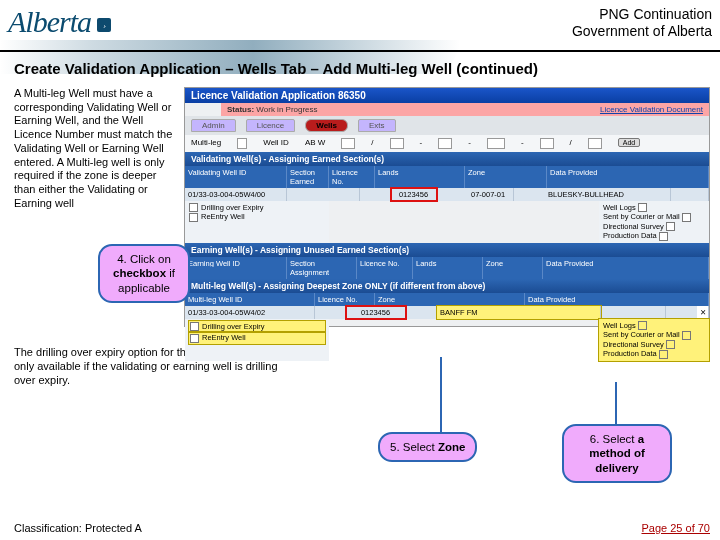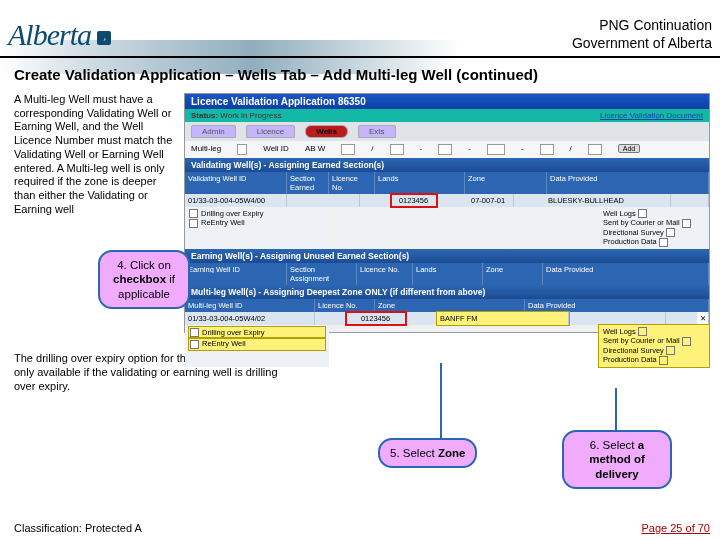--- a/index.html
+++ b/index.html
@@ -1,28 +1,28 @@
 <!DOCTYPE html>
 <html><head>
 <meta charset="utf-8">
 <style>
   * { box-sizing: border-box; margin: 0; padding: 0; }
   body { width: 720px; height: 540px; font-family: Arial, sans-serif; background: #fff; position: relative; overflow: hidden; }
-  .header { display: flex; align-items: flex-end; justify-content: space-between; height: 58px; border-bottom: 2px solid #000; padding: 6px 8px 4px 8px; }
+  .header { display: flex; align-items: center; justify-content: space-between; height: 52px; border-bottom: 2px solid #000; padding: 6px 8px 12px 8px; }
   .logo { font-family: Georgia, 'Times New Roman', serif; font-size: 30px; font-style: italic; color: #0b4b6f; letter-spacing: -1px; }
   .logo .chev { display:inline-block; width:14px; height:14px; background:#0d4a6e; color:#fff; font-size:9px; text-align:center; line-height:14px; vertical-align:middle; margin-left:6px; border-radius:2px;}
   .title-block { text-align: right; font-size: 14px; line-height: 1.25; padding-top: 2px;}
   .banner { position:absolute; left:0; top:40px; width:460px; height:34px; background:linear-gradient(90deg, rgba(11,75,111,0) 0%, rgba(11,75,111,0.2) 20%, rgba(11,75,111,0.45) 55%, rgba(11,75,111,0) 100%); z-index:-1; border-radius:0 0 40px 0;}
   .content { padding: 8px 10px 0 14px; position: relative; }
   .section-title { font-size: 15px; font-weight: bold; line-height: 1.25; margin-bottom: 8px;}
   .two-col { display:flex; gap:10px; }
   .left-text { width: 205px; font-size: 11px; line-height: 1.25; }
   .app-shot { flex:1; border:1px solid #999; background:#eef0f2; position:relative; height:240px; font-size:8px; }
   .app-title { background:linear-gradient(#1a55c9,#0a3fa3); color:#fff; padding:2px 6px; font-weight:bold; font-size:10px; }
-  .status-row { padding:2px 6px; font-size:8px; color:#333; display:flex; justify-content:space-between; background:#14b8a6;}
+  .status-row { padding:2px 6px; font-size:8px; color:#333; display:flex; justify-content:space-between; background:#fca5a5;margin-left:36px;}
   .tabs-row { display:flex; background:#e0e4e8; padding:3px 6px; gap:10px; font-size:8px; color:#555;}
   .tab { padding:1px 10px; border:1px solid #aaa; background:#c4b5fd; border-radius:2px 2px 0 0;}
   .tab.active { background:#b91c1c; color:#000; font-weight:bold;border-radius:6px;}
   .filter-row { padding:3px 6px; display:flex; gap:16px; align-items:flex-start; font-size:8px; background:#f4f6f8;}
   .mini-input { border:1px solid #999; background:#fff; height:11px; display:inline-block;}
   .mini-btn { border:1px solid #777; background:#ddd; font-size:7px; padding:0 4px; border-radius:2px;}
   .section-hdr { background:linear-gradient(#2c66b3,#1b4c93); color:#fff; font-size:8.5px; padding:2px 6px; font-weight:bold;}
   .col-hdr { background:#2c66b3; color:#fff; display:flex; font-size:7.5px;}
   .col-hdr span { padding:2px 3px; border-right:1px solid #5a88c7;}
   .data-row { display:flex; background:#dbe5ef; font-size:7.5px;gap:31px;}
@@ -125,21 +125,21 @@
       <div class="section-hdr">Multi-leg Well(s) - Assigning Deepest Zone ONLY (if different from above)</div>
       <div class="col-hdr">
         <span style="width:130px">Multi-leg Well ID</span>
         <span style="width:60px">Licence No.</span>
         <span style="width:150px">Zone</span>
         <span style="flex:1">Data Provided</span>
       </div>
       <div class="data-row">
         <span style="width:130px">01/33-03-004-05W4/02</span>
         <span style="width:60px" class="hl">0123456</span>
-        <span style="width:132px" class="hl-y">BANFF FM</span>
+        <span style="width:164px" class="hl-y">BANFF FM</span>
         <span style="flex:1"></span>
         <span style="width:12px; background:#fff; text-align:center;">✕</span>
       </div>
       <div style="display:flex; font-size:7.5px;">
         <div style="width:144px; padding:2px 4px; background:#eef2f6;">
           <div class="hl-y" style="padding:1px;"><span class="chk"></span><span>Drilling over Expiry</span></div>
           <div class="hl-y" style="padding:1px;"><span class="chk"></span><span>ReEntry Well</span></div>
         </div>
         <div style="flex:1"></div>
         <div style="width:110px; padding:2px 4px; background:#eef2f6;" class="hl-y">

